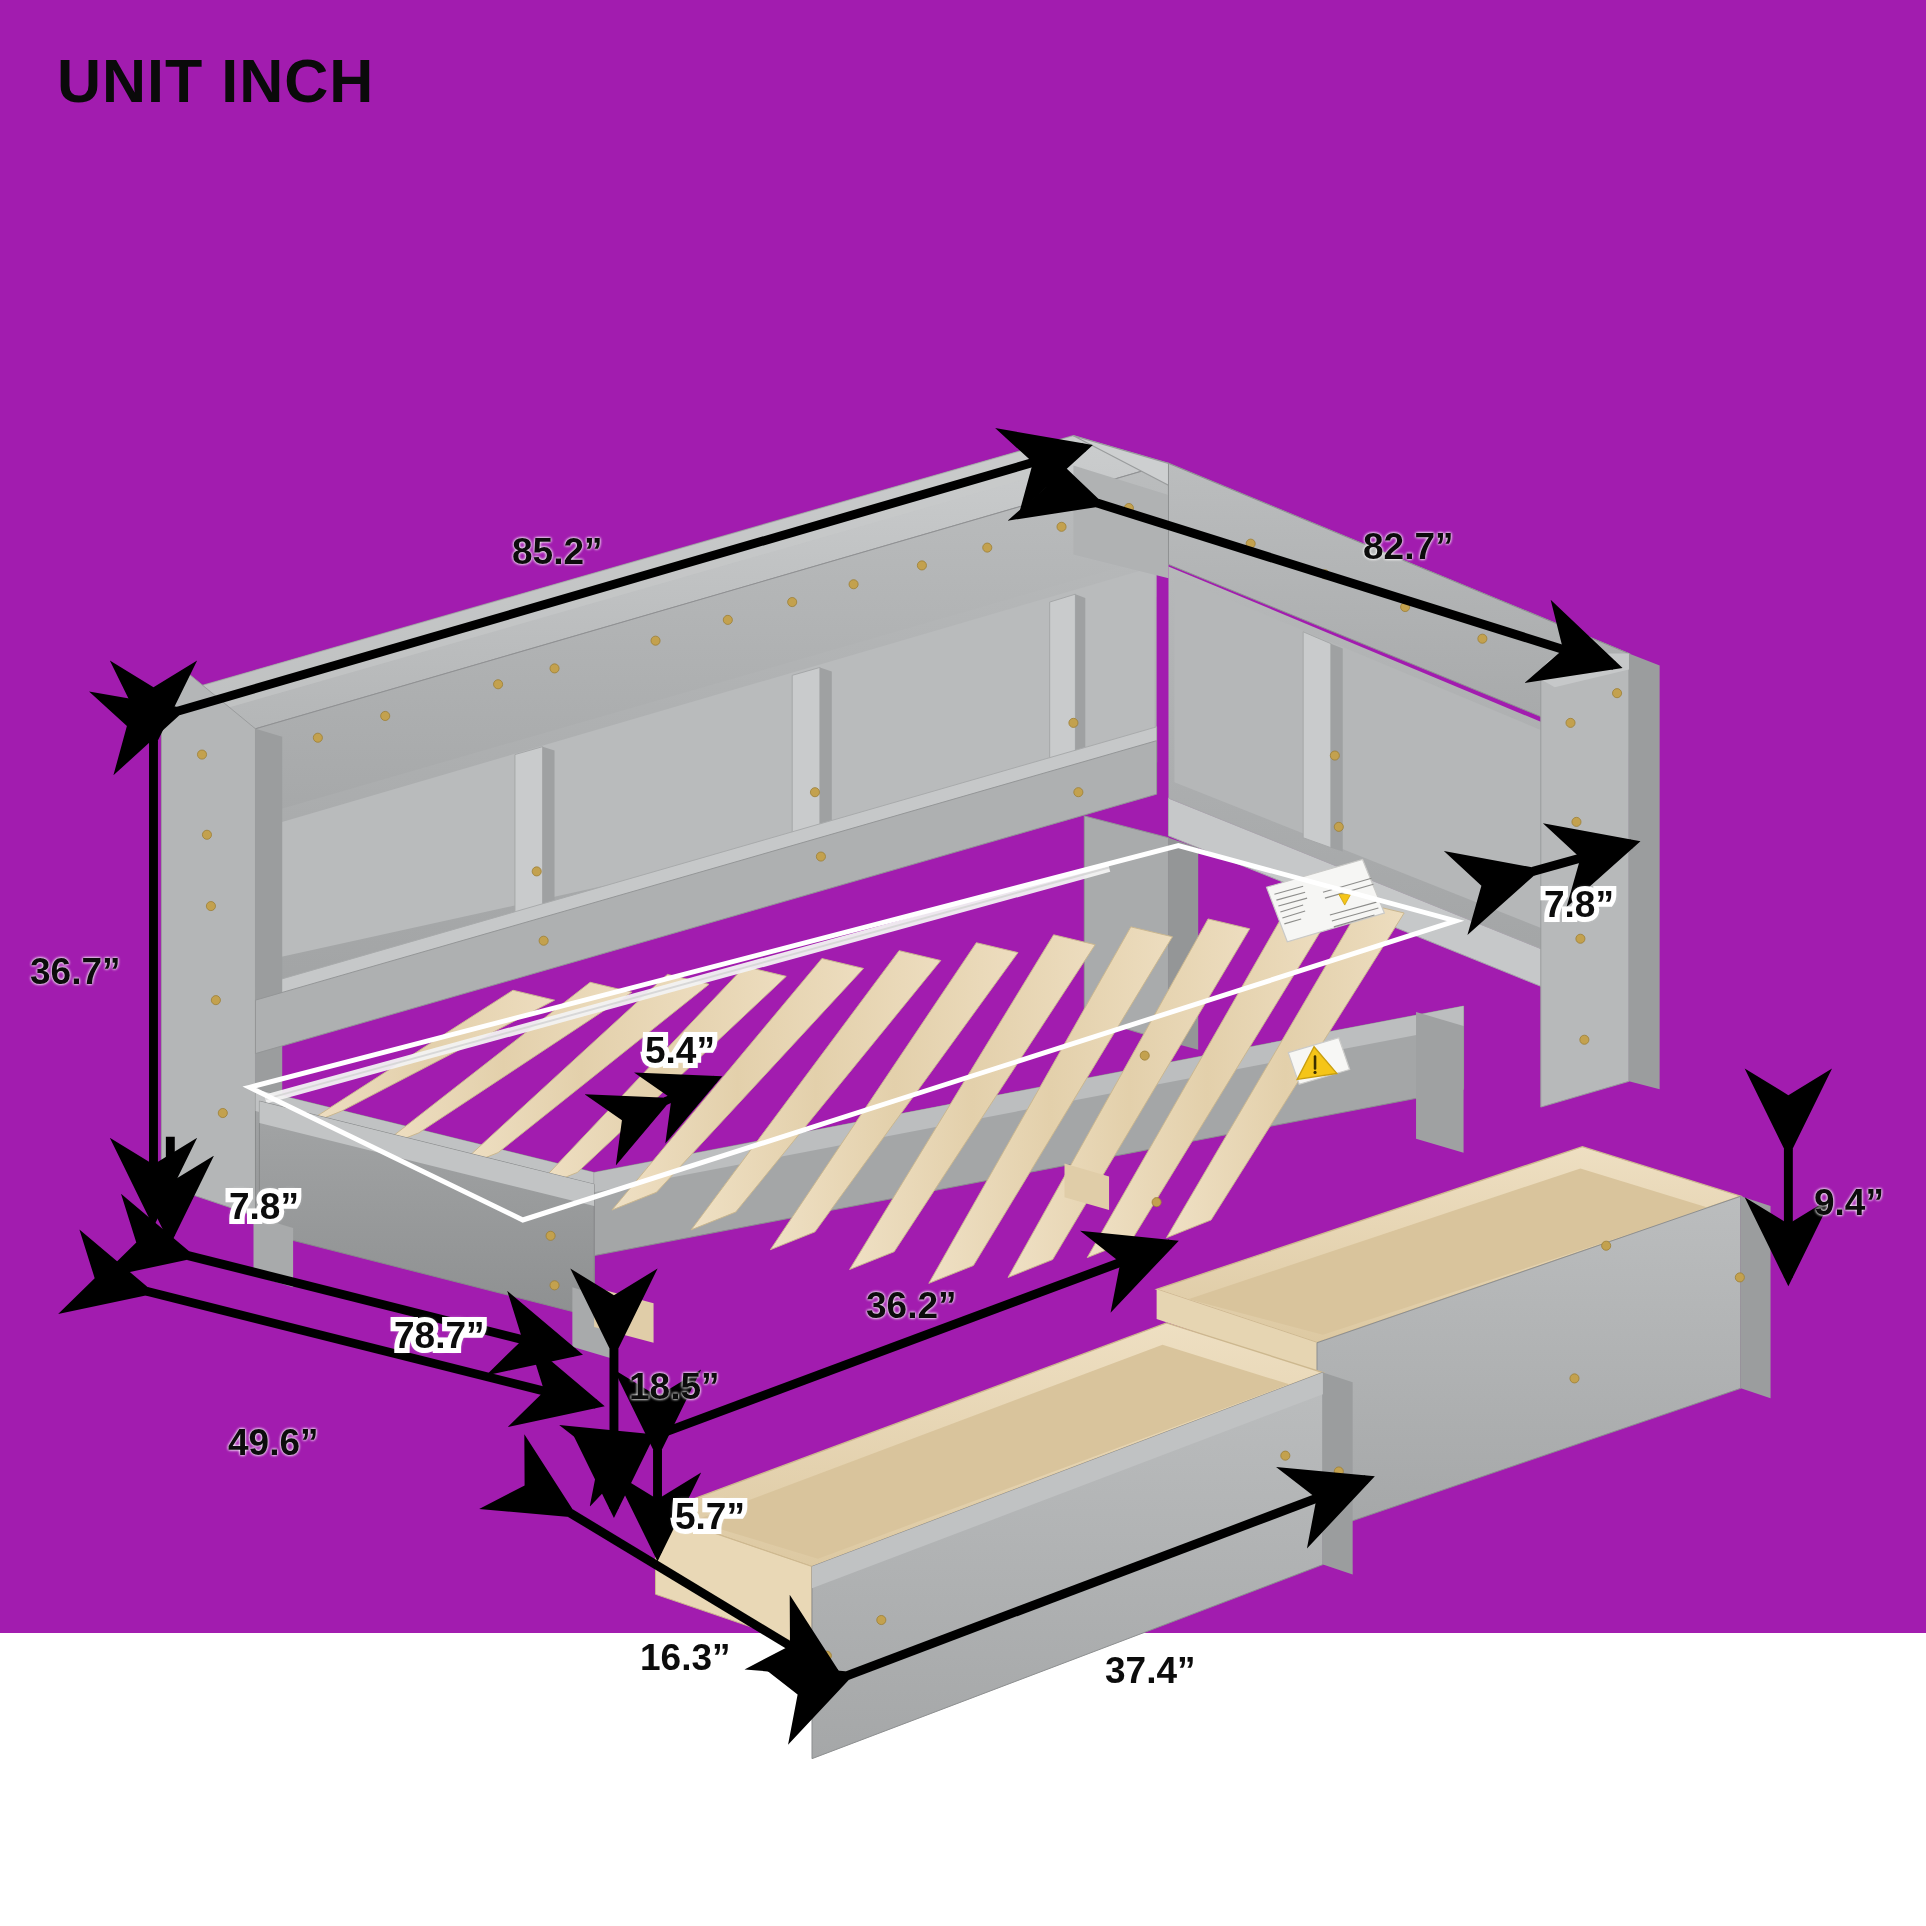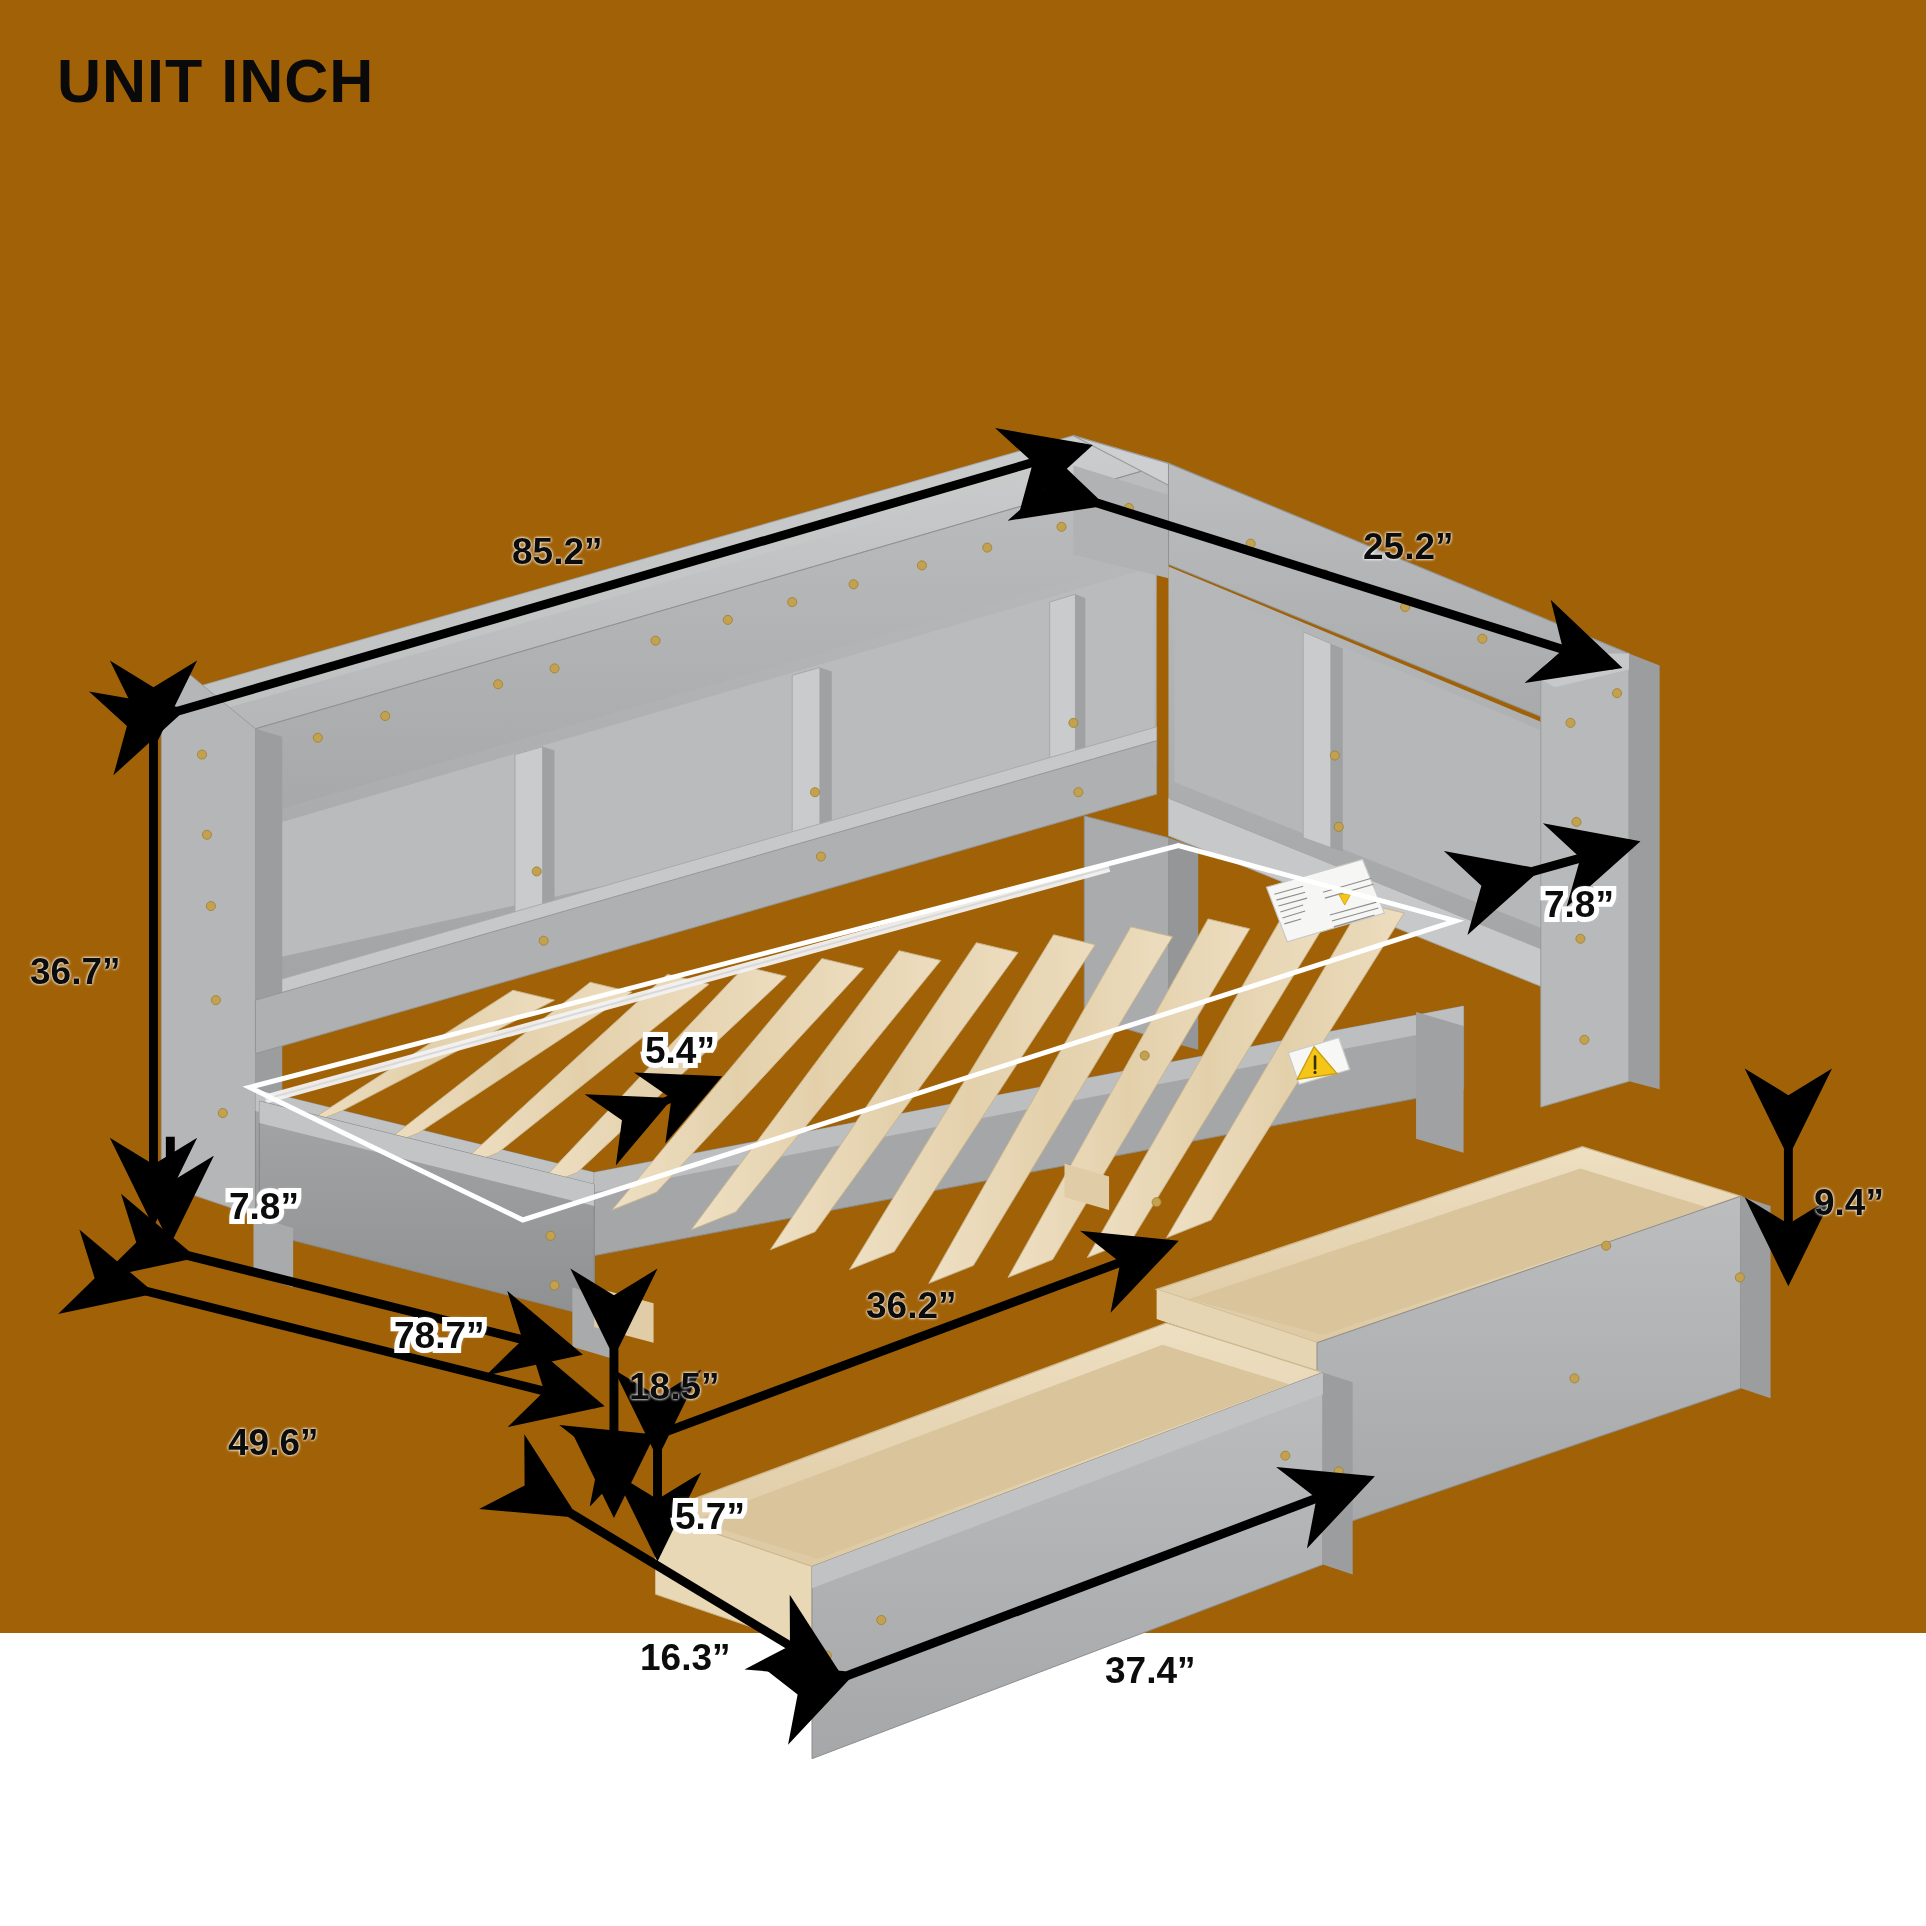--- a/index.html
+++ b/index.html
@@ -1,18 +1,18 @@
 <!DOCTYPE html>
 <html><head>
 <meta charset="utf-8">
 <style>
   html,body{margin:0;padding:0;background:#ffffff;}
   body{width:1927px;height:1927px;overflow:hidden;
        font-family:"Liberation Sans","DejaVu Sans",sans-serif;}
-  #stage{position:relative;width:1927px;height:1633px;background:#a16207;text-align:center;}
+  #stage{position:relative;width:1927px;height:1633px;background:#a21caf;text-align:center;}
 
   
   .title{
     position:absolute;left:57px;top:46px;
     font-size:61px;font-weight:700;color:#0a0a0a;letter-spacing:1px;
     white-space:nowrap;
   }
 
   
   .dim{
@@ -353,21 +353,21 @@
 
   <g>
     <line x1="856" y1="1692" x2="1380" y2="1494" stroke="#000" stroke-width="9" marker-start="url(#ah)" marker-end="url(#ah2)"></line>
   </g>
 </svg>
 
 <div class="title">UNIT INCH</div>
 
 <div class="dim plain" style="left:512px;top:533px;">85.2”</div>
 
-<div class="dim plain" style="left:1363px;top:528px;">25.2”</div>
+<div class="dim plain" style="left:1363px;top:528px;">82.7”</div>
 
 <div class="dim plain" style="left:30px;top:953px;">36.7”</div>
 
 <div class="dim halo" style="left:1544px;top:886px;">7.8”</div>
 
 <div class="dim halo" style="left:645px;top:1032px;">5.4”</div>
 
 <div class="dim halo" style="left:229px;top:1188px;">7.8”</div>
 
 <div class="dim halo" style="left:394px;top:1317px;">78.7”</div>

